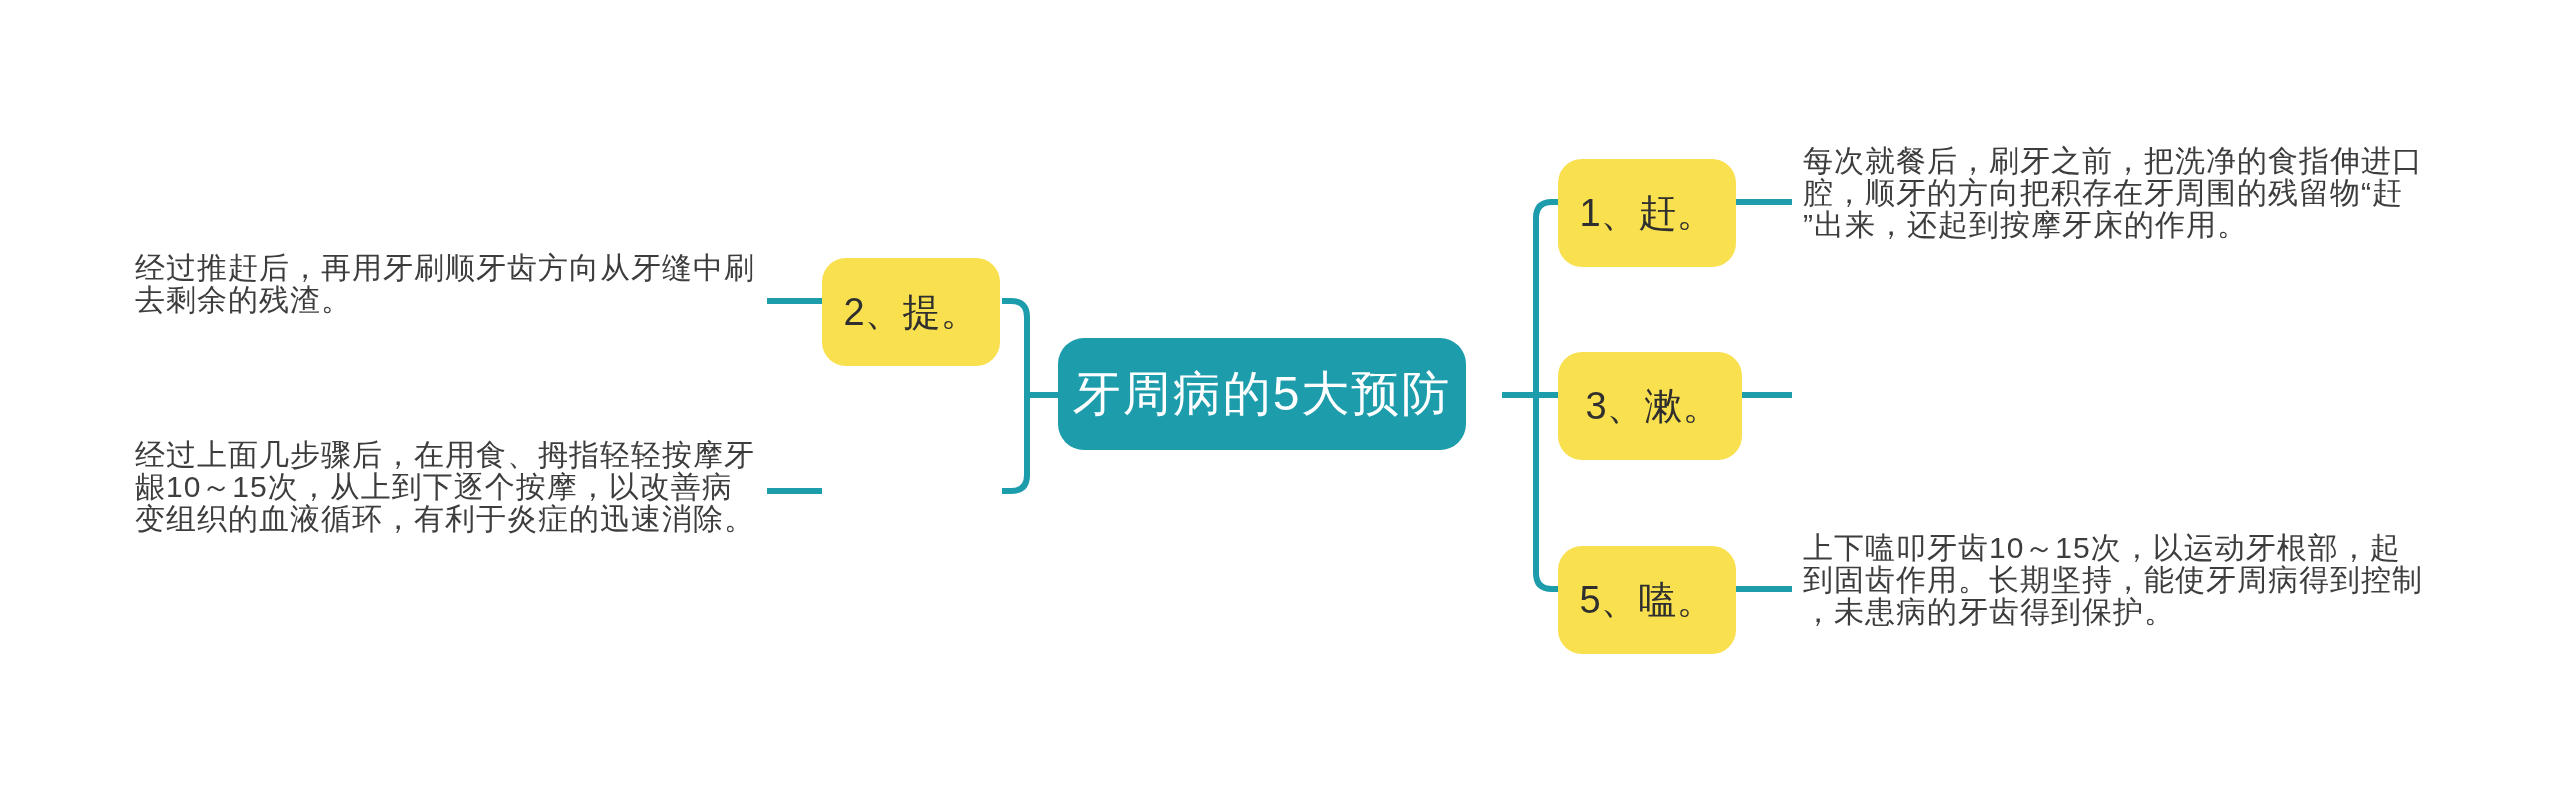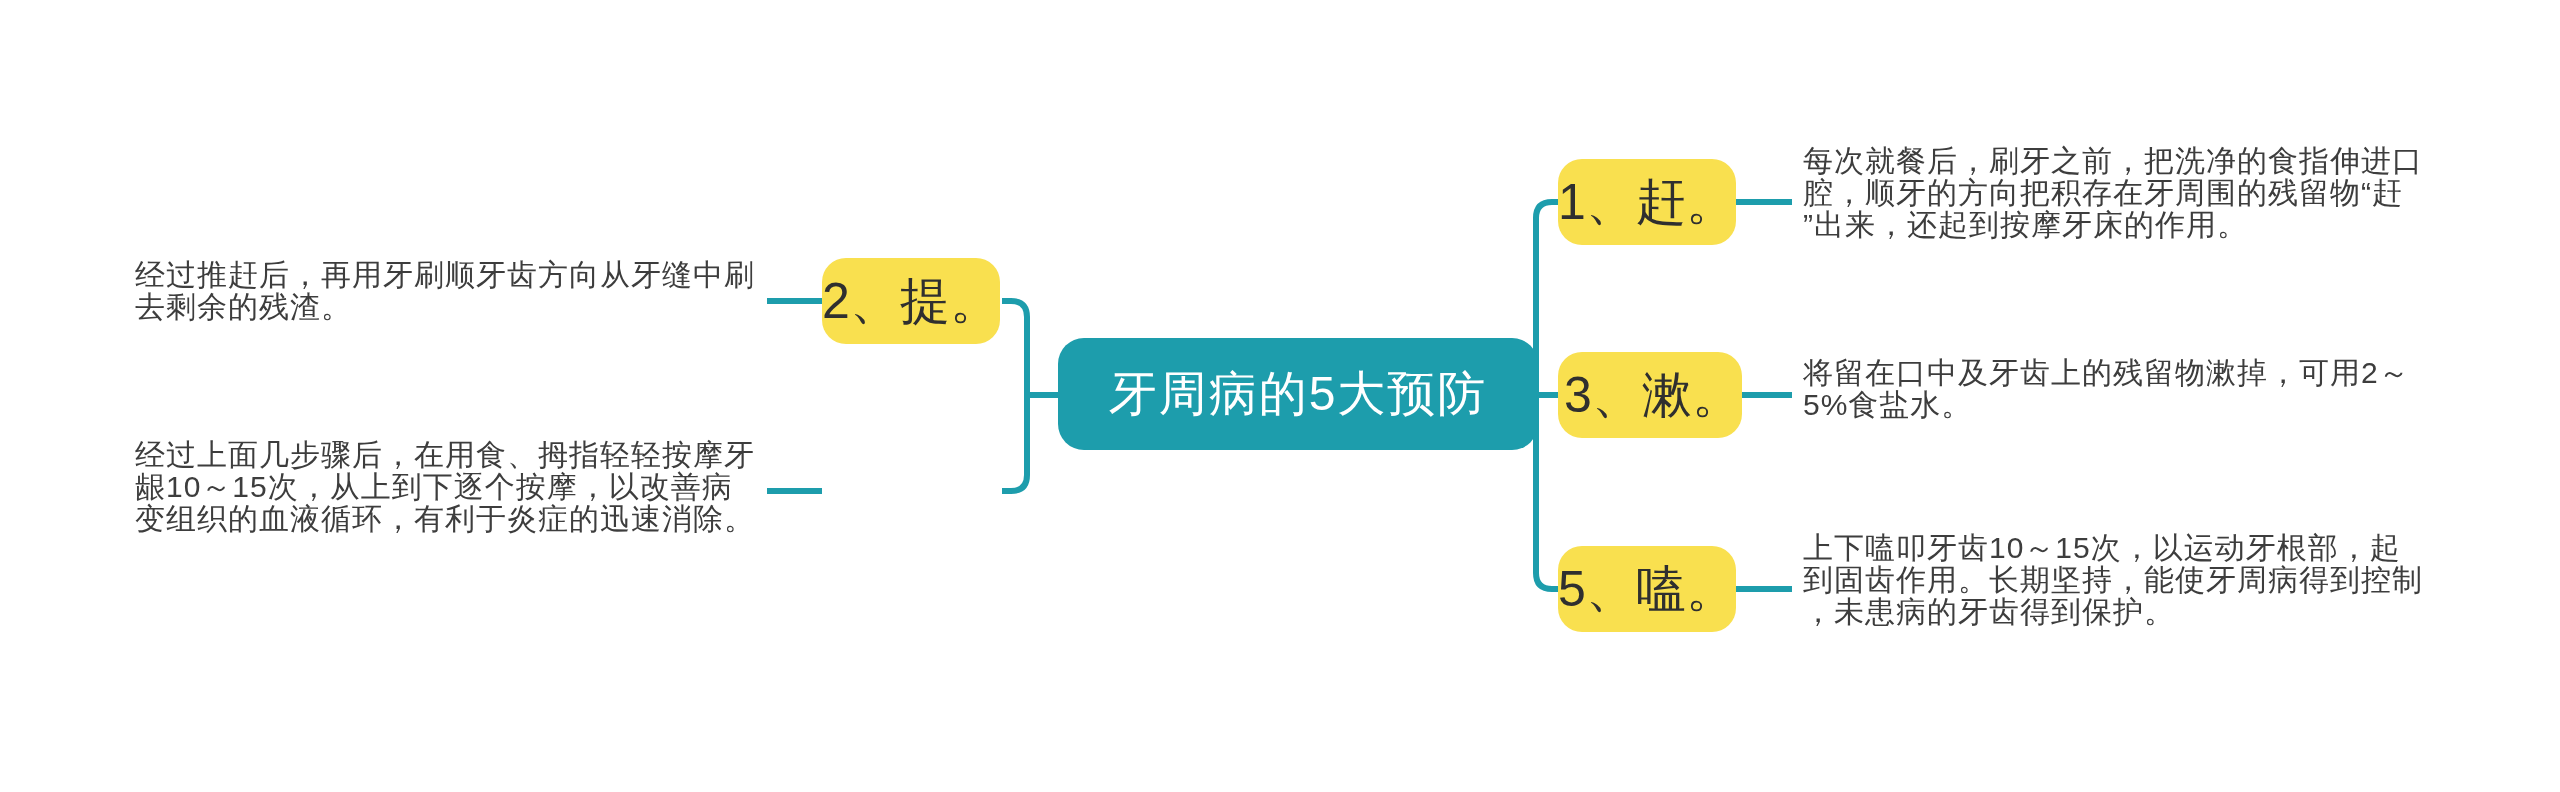--- a/index.html
+++ b/index.html
@@ -18,58 +18,58 @@
     pointer-events: none;
   }
   .connectors path {
     fill: none;
     stroke: #1d9dac;
     stroke-width: 6px;
   }
   .center-node {
     position: absolute;
     left: 1058px; top: 338px;
-    width: 480px; height: 112px;
+    width: 408px; height: 112px;
     background: #1d9dac;
     border-radius: 26px;
     color: #ffffff;
     font-size: 48px;
     letter-spacing: 2px;
     display: flex;
     align-items: center;
     justify-content: center;
     white-space: nowrap;
   }
   .branch-node {
     position: absolute;
-    width: 178px; height: 86px;
+    width: 178px; height: 108px;
     background: #f9e04f;
     border-radius: 24px;
     color: #2f2f2f;
-    font-size: 50px;
+    font-size: 38px;
     display: flex;
     align-items: center;
     justify-content: center;
     white-space: nowrap;
   }
   .node-1 { left: 1558px; top: 159px; }
   .node-2 { left: 822px;  top: 258px; }
   .node-3 { left: 1558px; top: 352px; padding-left: 6px; }
   .node-4 { left: 822px;  top: 448px; }
   .node-5 { left: 1558px; top: 546px; }
   .desc {
     position: absolute;
     font-size: 30px;
     line-height: 32px;
     letter-spacing: 1px;
     color: #3d3d3d;
     white-space: pre-line;
   }
   .desc-1 { left: 1803px; top: 145px; width: 720px; }
-  .desc-2 { left: 135px;  top: 259px; width: 660px; }
+  .desc-2 { left: 135px;  top: 252px; width: 660px; }
   .desc-3 { left: 1803px; top: 357px; width: 720px; }
   .desc-4 { left: 135px;  top: 439px; width: 660px; }
   .desc-5 { left: 1803px; top: 532px; width: 720px; }
 </style>
 </head>
 <body>
 
 <div class="canvas">
 
   <svg class="connectors" viewBox="0 0 2560 792" xmlns="http://www.w3.org/2000/svg">
@@ -94,22 +94,20 @@
   <div class="branch-node node-1">1、赶。</div>
   <div class="branch-node node-2">2、提。</div>
   <div class="branch-node node-3">3、漱。</div>
   <div class="branch-node node-5">5、嗑。</div>
 
   <div class="desc desc-1">每次就餐后，刷牙之前，把洗净的食指伸进口
 腔，顺牙的方向把积存在牙周围的残留物“赶
 ”出来，还起到按摩牙床的作用。</div>
   <div class="desc desc-2">经过推赶后，再用牙刷顺牙齿方向从牙缝中刷
 去剩余的残渣。</div>
-  <div class="desc desc-3">将留在口中及牙齿上的残留物漱掉，可用2～
-5%食盐水。</div>
   <div class="desc desc-4">经过上面几步骤后，在用食、拇指轻轻按摩牙
 龈10～15次，从上到下逐个按摩，以改善病
 变组织的血液循环，有利于炎症的迅速消除。</div>
   <div class="desc desc-5">上下嗑叩牙齿10～15次，以运动牙根部，起
 到固齿作用。长期坚持，能使牙周病得到控制
 ，未患病的牙齿得到保护。</div>
 
 </div>
 
 </body></html>

